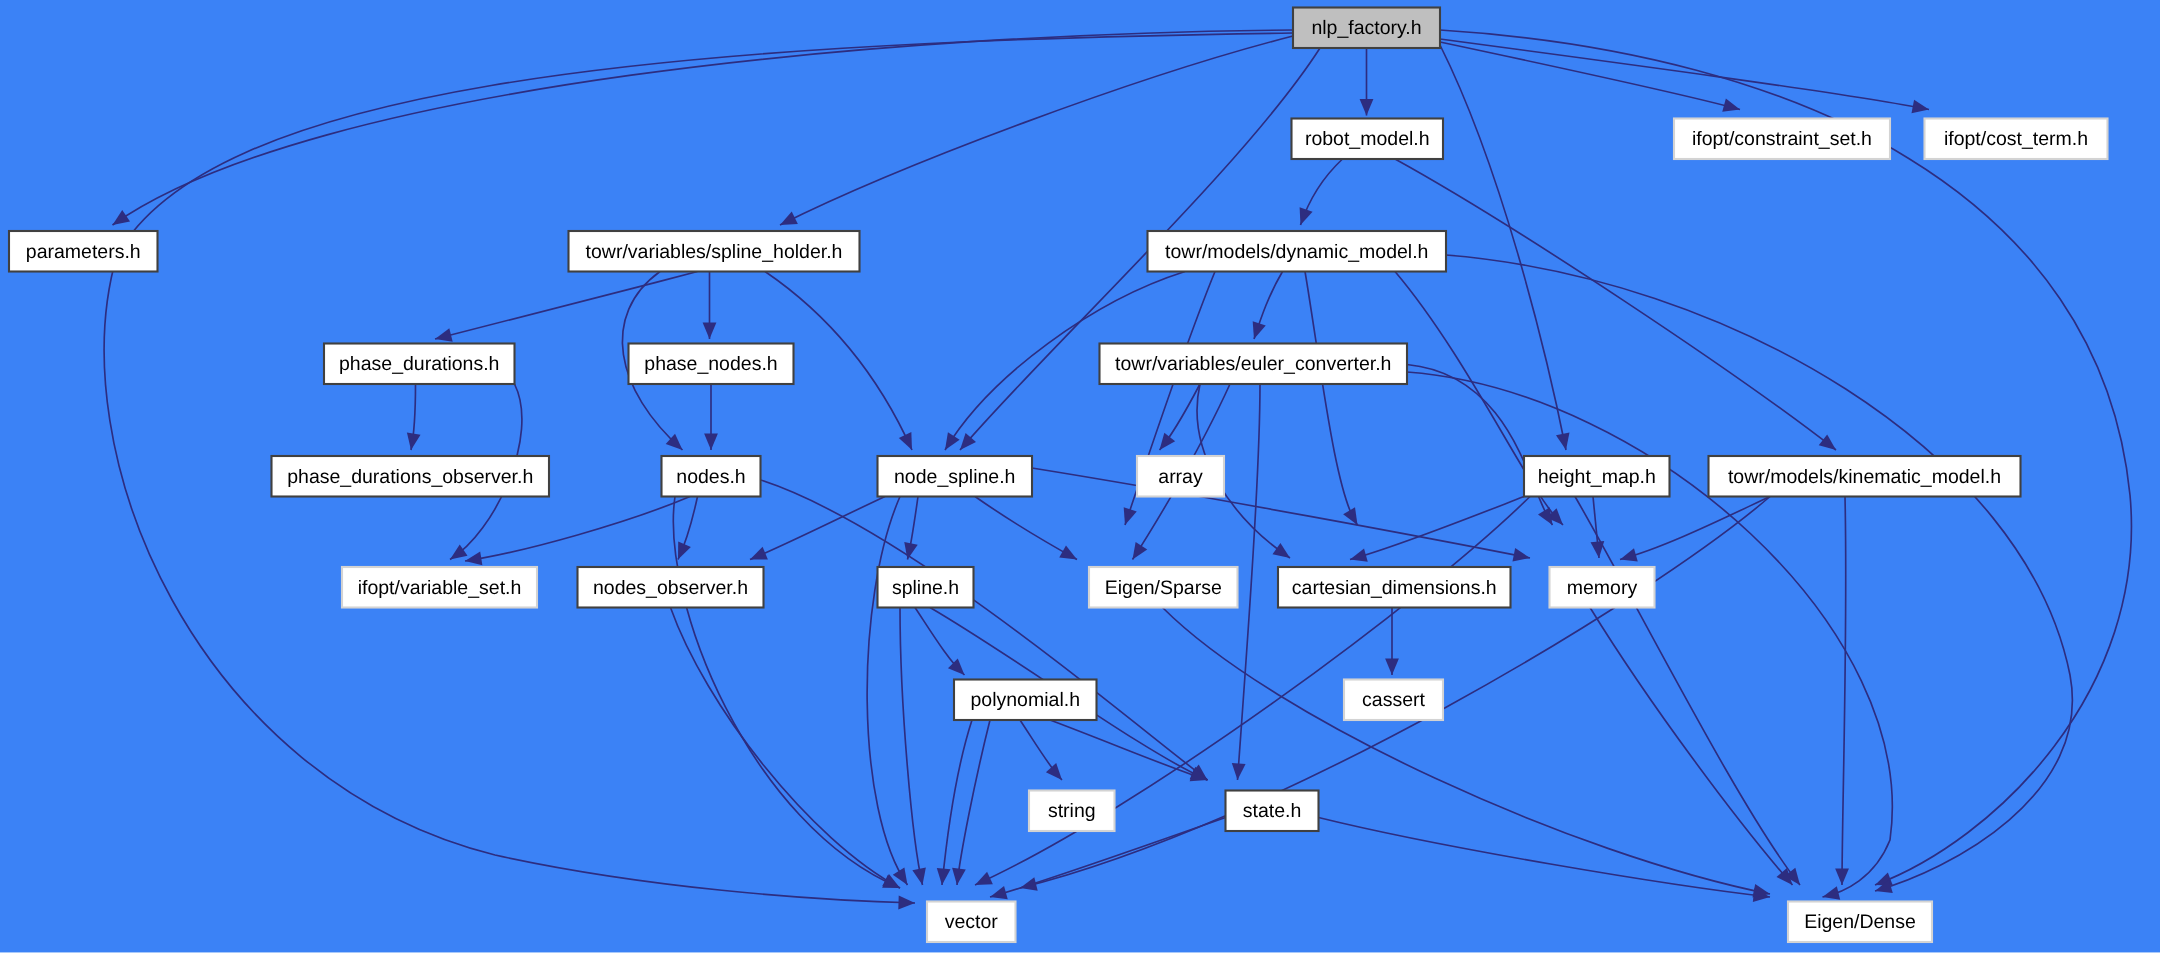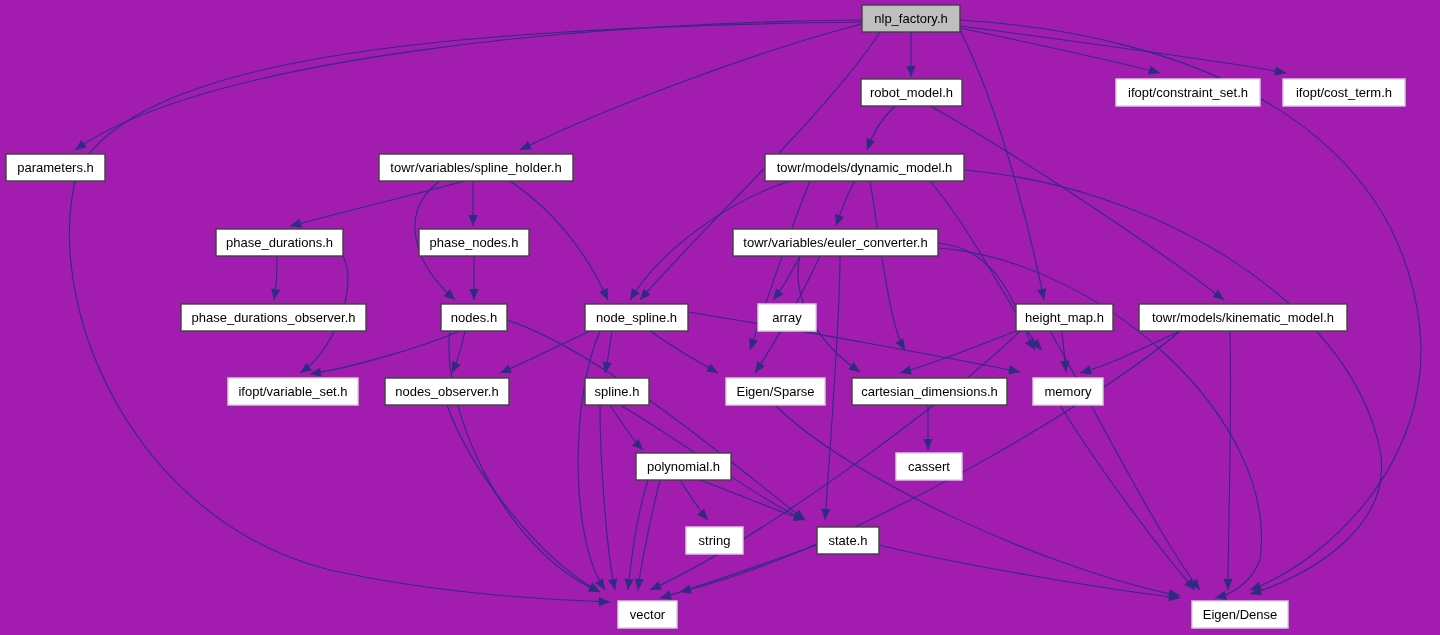--- a/index.html
+++ b/index.html
@@ -4,21 +4,21 @@
 <style>
   html, body {
     margin: 0;
     padding: 0;
     background: #ffffff;
   }
   #graph-root {
     position: relative;
     width: 1440px;
     height: 635px;
-    background: #a21caf;
+    background: #3b82f6;
     font-family: "Liberation Sans", sans-serif;
     overflow: hidden;
   }
   svg#graph-svg {
     position: absolute;
     left: 0;
     top: 0;
     width: 1440px;
     height: 635px;
   }

